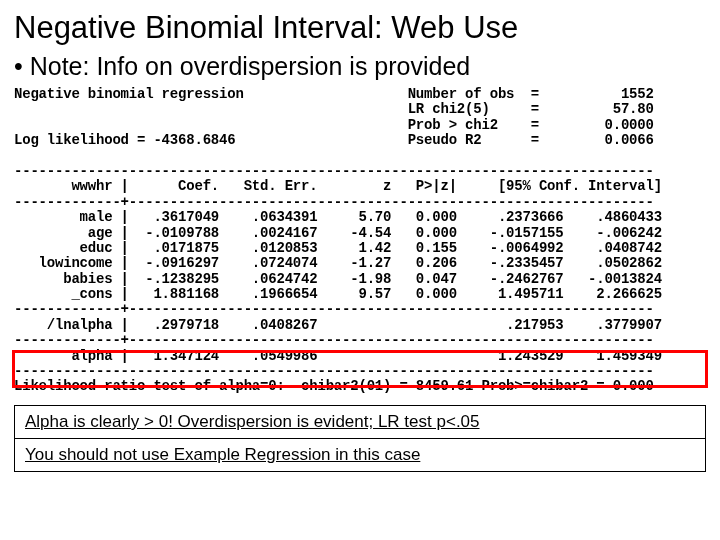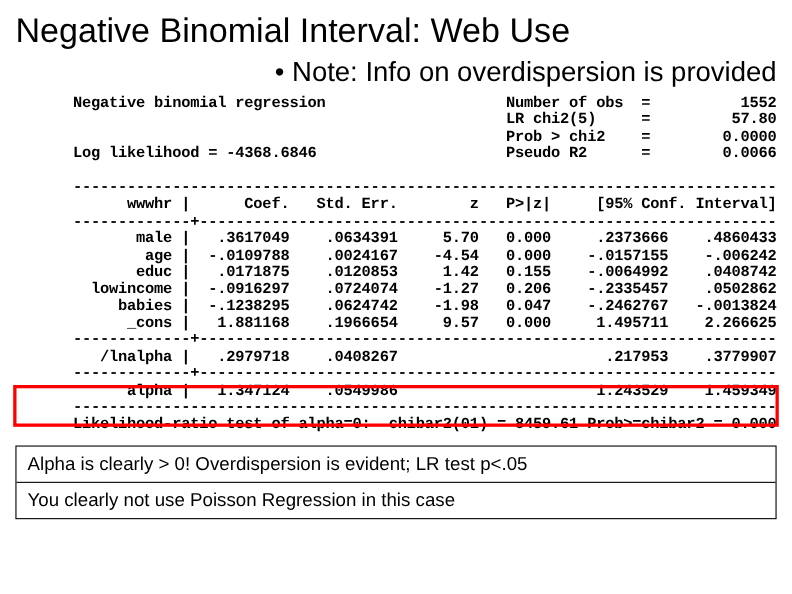--- a/index.html
+++ b/index.html
@@ -14,54 +14,53 @@
   }
   h1 {
     font-size: 31px;
     font-weight: normal;
     margin: 0 0 6px 0;
     letter-spacing: 0px;
   }
   .bullet {
     font-size: 25px;
     margin: 4px 0 6px 0;
-    text-align: right;
   }
   .bullet::before {
     content: "• ";
   }
   pre.stata {
     font-family: "Courier New", monospace;
     font-weight: bold;
     font-size: 14px;
     line-height: 1.1;
     white-space: pre;
     margin: 0;
     letter-spacing: -0.2px;
   }
   .stata-block {
     position: relative;
-    text-align: right;
   }
   .highlight-box {
     position: absolute;
     border: 3px solid #ff0000;
     left: -2px;
     right: -2px;
     height: 32px;
     top: 263px;
     pointer-events: none;
   }
   .notes {
     border: 1px solid #000;
     margin-top: 10px;
     font-size: 17px;
   }
   .notes div {
     padding: 6px 10px;
+    text-decoration: underline;
   }
   .notes div + div {
     border-top: 1px solid #000;
   }
 </style>
 </head>
 <body>
 
 <h1>Negative Binomial Interval:  Web Use</h1>
 <div class="bullet">Note:  Info on overdispersion is provided</div>
@@ -85,14 +84,14 @@
     /lnalpha |   .2979718    .0408267                       .217953    .3779907
 -------------+----------------------------------------------------------------
        alpha |   1.347124    .0549986                      1.243529    1.459349
 ------------------------------------------------------------------------------
 Likelihood-ratio test of alpha=0:  chibar2(01) = 8459.61 Prob&gt;=chibar2 = 0.000</pre>
 <div class="highlight-box"></div>
 </div>
 
 <div class="notes">
   <div>Alpha is clearly &gt; 0!  Overdispersion is evident;  LR test p&lt;.05</div>
-  <div>You clearly not use Poisson Regression in this case</div>
+  <div>You should not use Example Regression in this case</div>
 </div>
 
 </body></html>

